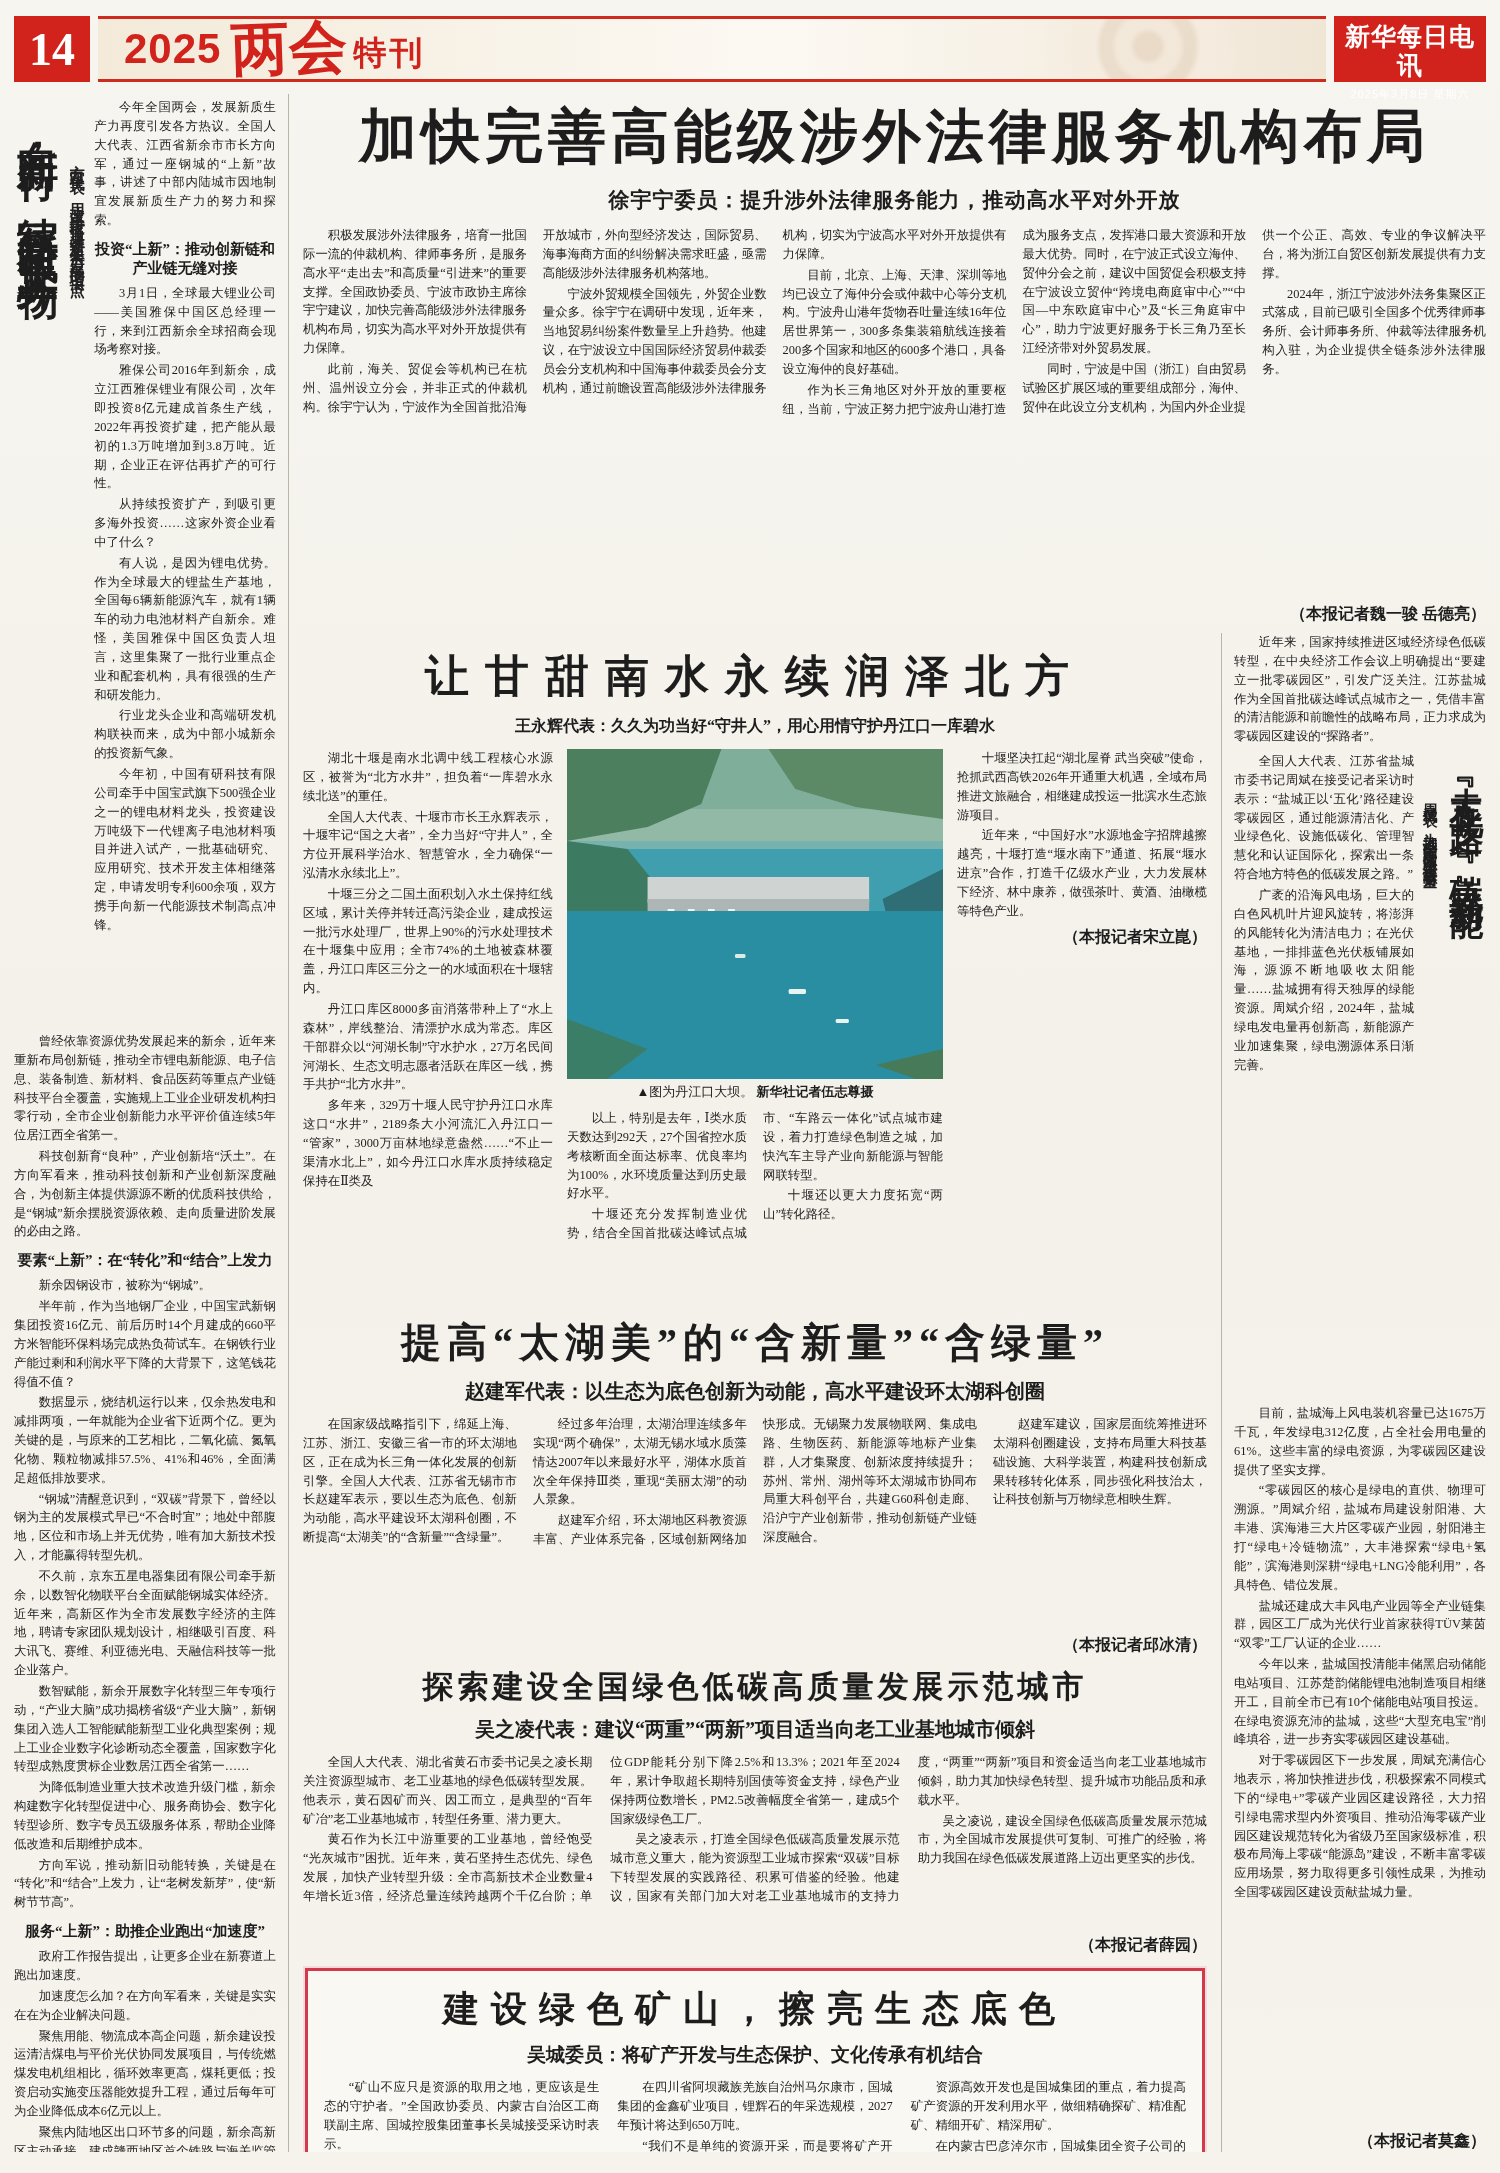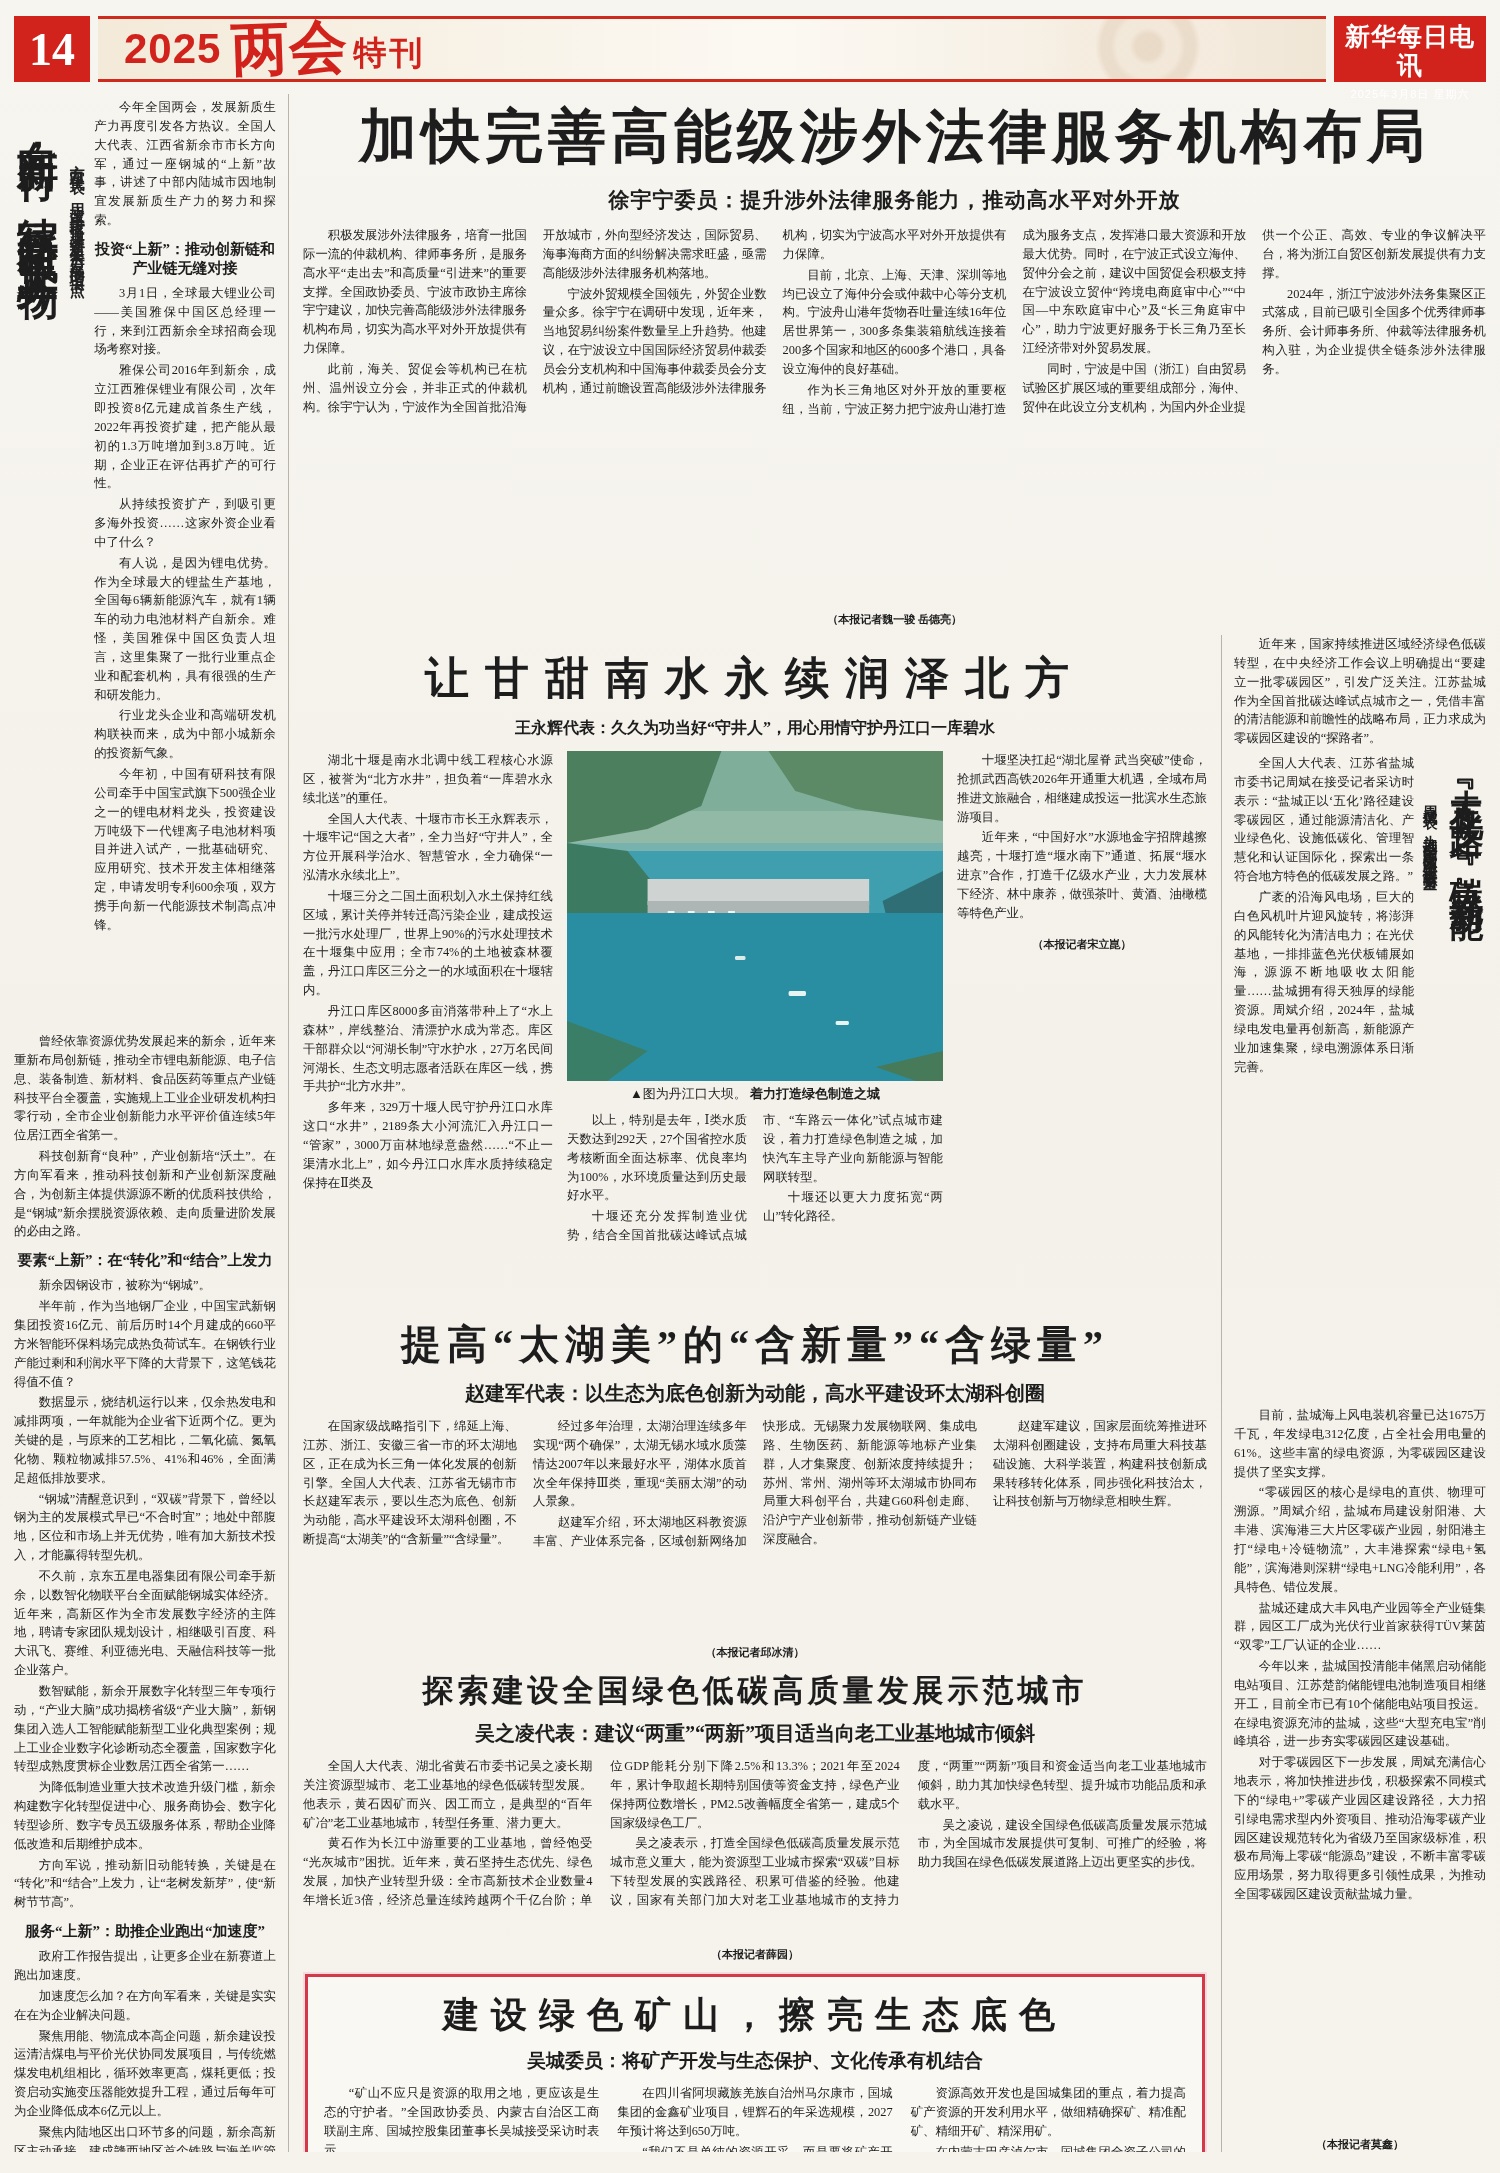--- a/index.html
+++ b/index.html
@@ -26,21 +26,21 @@
   
   .content{display:flex;padding:4px 14px 0 14px;gap:14px;height:2062px;box-sizing:border-box;}
   .lcol{width:262px;flex:none;border-right:1px solid #b9b4aa;padding-right:12px;overflow:hidden;}
   .mainarea{flex:1;display:flex;flex-direction:column;overflow:hidden;}
   .row2{display:flex;gap:14px;flex:1;overflow:hidden;margin-top:8px;}
   .center{flex:1;overflow:hidden;}
   .rcol{width:252px;flex:none;border-left:1px solid #b9b4aa;padding-left:12px;overflow:hidden;
         display:flex;flex-direction:column;}
   
   .p{text-indent:2em;font-size:12.4px;line-height:1.52;text-align:justify;margin:0 0 2px 0;}
-  .rep{font-weight:700;text-align:center;font-size:11px;margin-top:14px;}
+  .rep{font-weight:700;text-align:right;font-size:16px;margin-top:6px;}
   .sech{font-weight:900;font-size:15px;text-align:center;margin:10px 0 6px 0;}
   
   .ltop{display:flex;height:938px;overflow:hidden;}
   .vtitle{writing-mode:vertical-rl;text-orientation:upright;font-size:41px;font-weight:900;
           letter-spacing:7px;line-height:1.15;padding:14px 2px 0 0;}
   .vby{writing-mode:vertical-rl;text-orientation:upright;font-size:15px;font-weight:700;
        letter-spacing:4px;padding:58px 8px 0 4px;color:#222;}
   .ltext{flex:1;overflow:hidden;padding-top:4px;}
   .lbot{overflow:hidden;}
   
@@ -200,21 +200,21 @@
                   <rect y="162" width="560" height="168" fill="#2f95a8"></rect>
                   <rect y="162" width="560" height="168" fill="#1f8296" opacity="0.35"></rect>
                   <polygon points="0,270 120,300 60,330 0,330" fill="#3b7e68"></polygon>
                   <polygon points="560,300 460,316 520,330 560,330" fill="#477a58"></polygon>
                   <rect x="330" y="240" width="26" height="5" fill="#e8f4f2" rx="2"></rect>
                   <rect x="400" y="270" width="20" height="4" fill="#e8f4f2" rx="2"></rect>
                   <rect x="250" y="205" width="16" height="4" fill="#d9ecea" rx="2"></rect>
                 </svg>
                 <div class="cap">
                   <span>▲图为丹江口大坝。</span>
-                  <b>着力打造绿色制造之城</b>
+                  <b>新华社记者伍志尊摄</b>
                 </div>
                 <div class="a3mt">
                     <p class="p">以上，特别是去年，Ⅰ类水质天数达到292天，27个国省控水质考核断面全面达标率、优良率均为100%，水环境质量达到历史最好水平。</p>
                     <p class="p">十堰还充分发挥制造业优势，结合全国首批碳达峰试点城市、“车路云一体化”试点城市建设，着力打造绿色制造之城，加快汽车主导产业向新能源与智能网联转型。</p>
                     <p class="p">十堰还以更大力度拓宽“两山”转化路径。</p>
                   </div>
               </div>
               <div class="a3r">
                 <div>
                     <p class="p">十堰坚决扛起“湖北屋脊 武当突破”使命，抢抓武西高铁2026年开通重大机遇，全域布局推进文旅融合，相继建成投运一批滨水生态旅游项目。</p>

